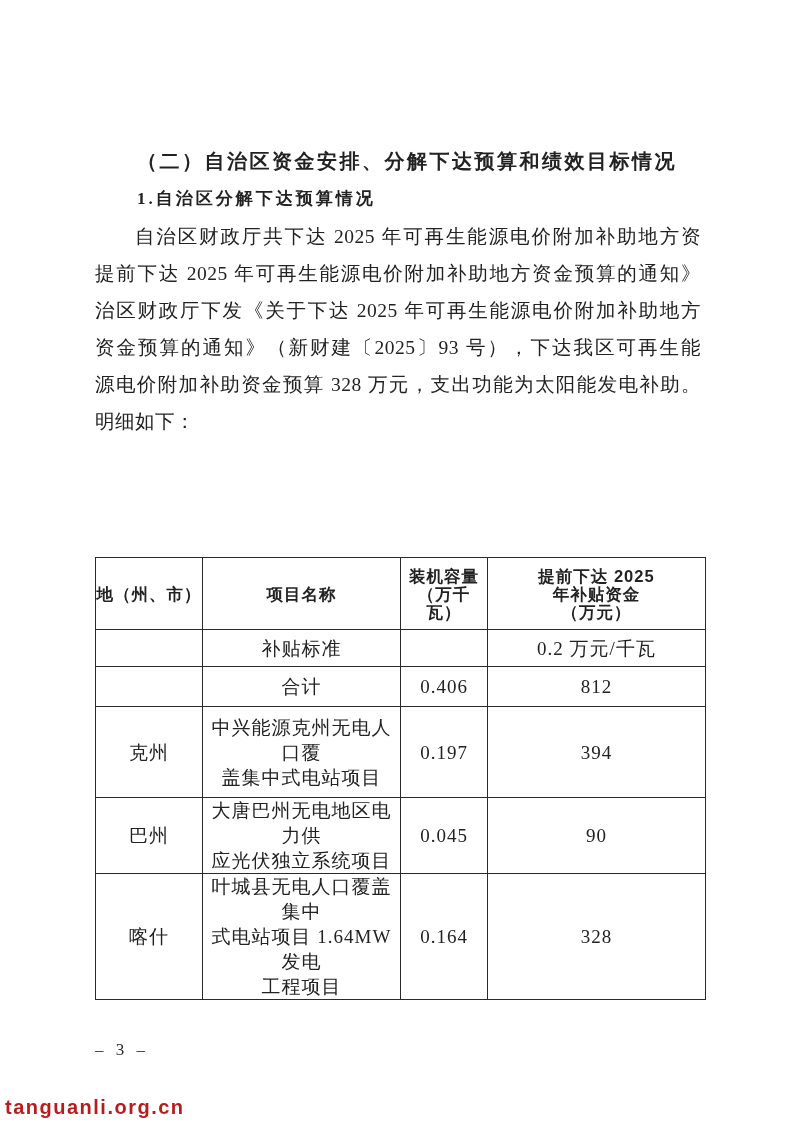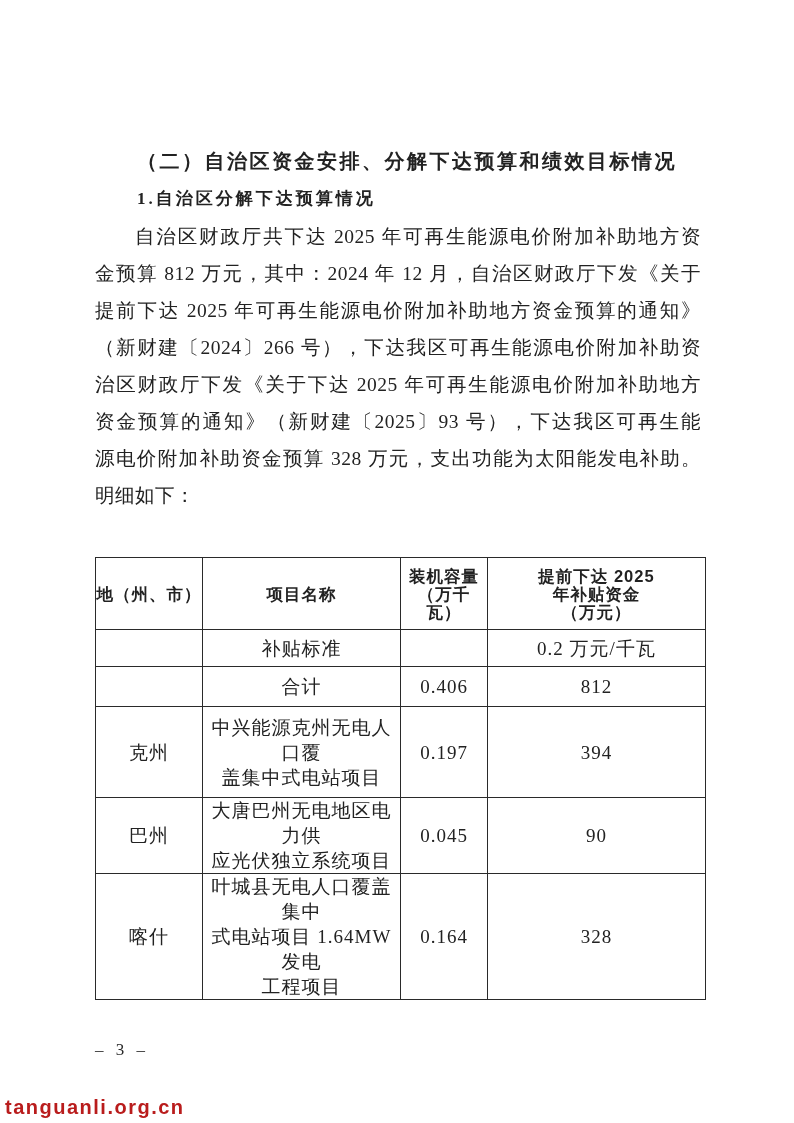--- a/index.html
+++ b/index.html
@@ -113,23 +113,21 @@
 </head>
 <body>
 
 <div class="page">
 
   <div class="section-heading">（二）自治区资金安排、分解下达预算和绩效目标情况</div>
   <div class="subsection-heading">1.自治区分解下达预算情况</div>
 
   <div class="body-paragraph">
     <div class="body-line first">自治区财政厅共下达 2025 年可再生能源电价附加补助地方资</div>
-    <div class="body-line">金预算 812 万元，其中：2024 年 12 月，自治区财政厅下发《关于</div>
     <div class="body-line">提前下达 2025 年可再生能源电价附加补助地方资金预算的通知》</div>
-    <div class="body-line">（新财建〔2024〕266 号），下达我区可再生能源电价附加补助资</div>
     <div class="body-line">治区财政厅下发《关于下达 2025 年可再生能源电价附加补助地方</div>
     <div class="body-line">资金预算的通知》（新财建〔2025〕93 号），下达我区可再生能</div>
     <div class="body-line">源电价附加补助资金预算 328 万元，支出功能为太阳能发电补助。</div>
     <div class="body-line last">明细如下：</div>
   </div>
 
   <table class="budget-table">
     <colgroup>
       <col style="width:107px">
       <col style="width:198px">

